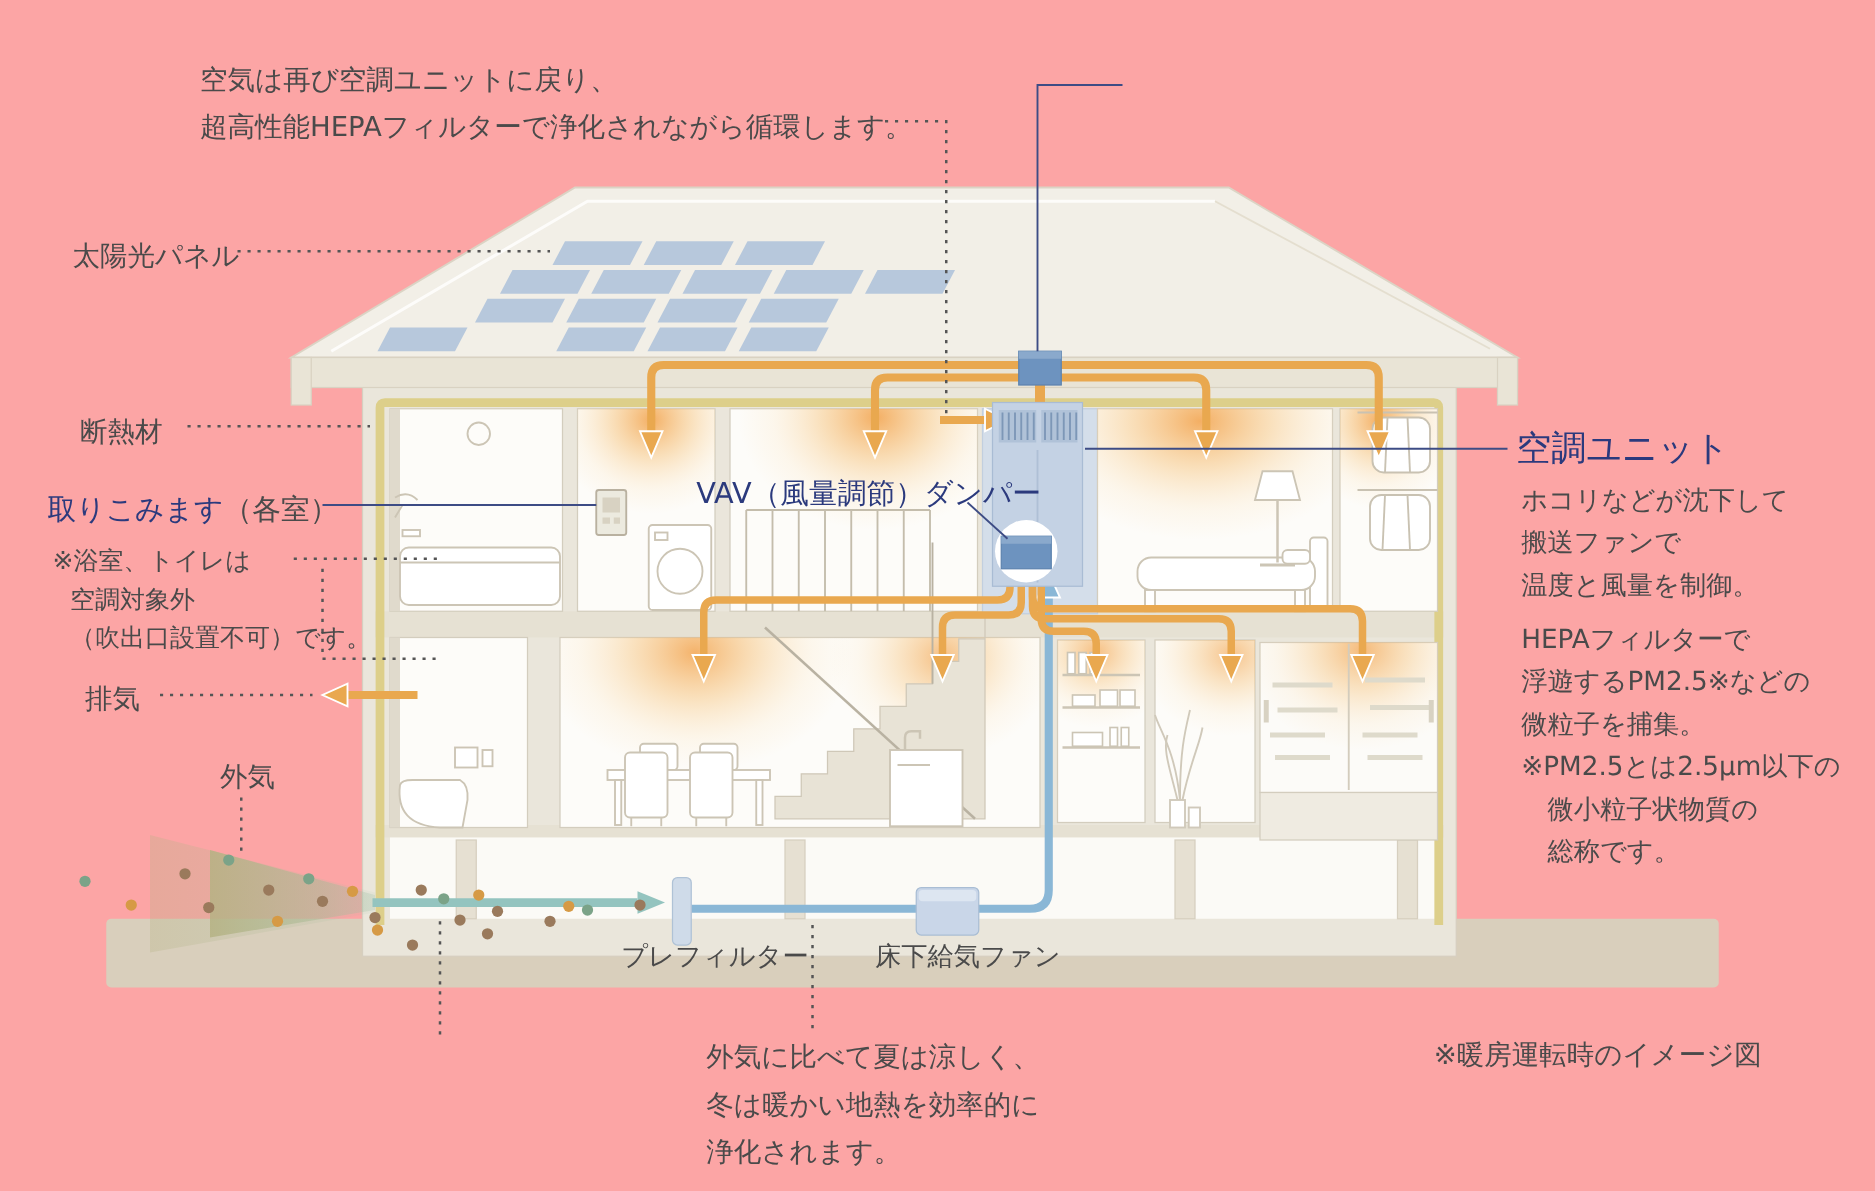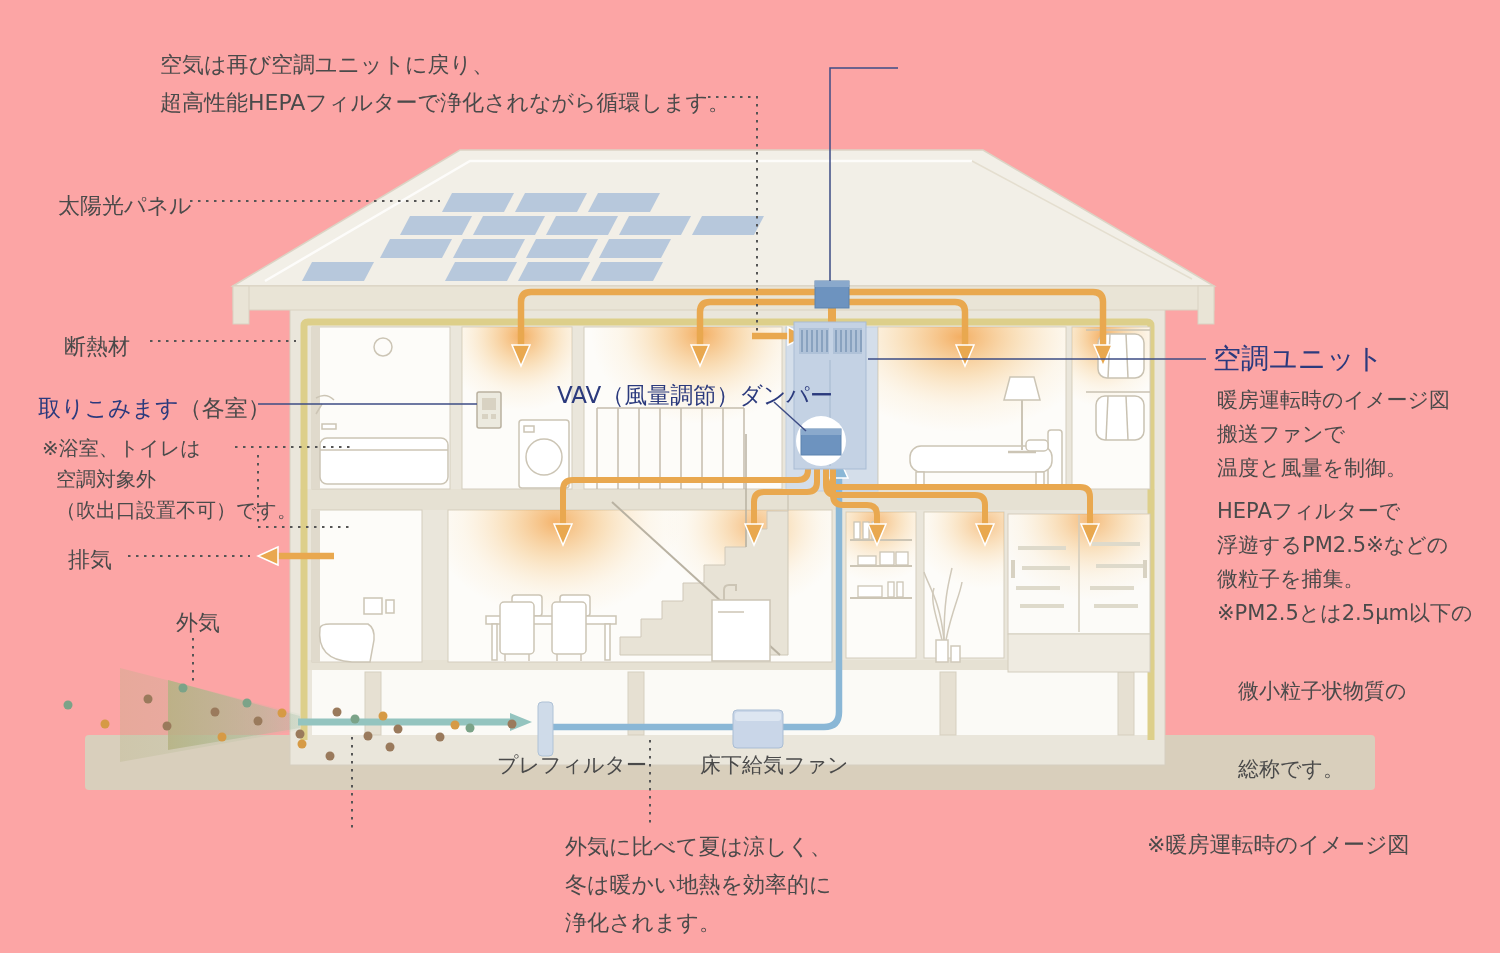--- a/index.html
+++ b/index.html
@@ -4,21 +4,21 @@
 <style>
   html,body{margin:0;padding:0;background:#fff;}
   .stage{position:relative;width:1500px;height:953px;background:#fca5a5;overflow:hidden;
          font-family:"DejaVu Sans",sans-serif;}
   .stage svg{position:absolute;left:0;top:0;}
   .lbl{position:absolute;color:#4a4a4a;font-size:22px;line-height:38px;white-space:nowrap;}
   .navy{color:#2b3a7d;}
   .small{font-size:20px;line-height:31px;}
   .mid{font-size:21px;line-height:34px;}
   .indent{padding-left:14px;}
-  .indent21{padding-left:21px;margin-top:44px;}
+  .indent21{padding-left:21px;}
   .t23{font-size:23px;}
   .t24{font-size:28px;}
 </style>
 </head>
 <body>
 
 <div class="stage">
 
 <svg width="1500" height="953" viewBox="0 0 1500 953">
   <defs>
@@ -462,21 +462,21 @@
 
 <div class="lbl" style="left:68px;top:541px;">排気</div>
 
 <div class="lbl" style="left:176px;top:604px;">外気</div>
 
 <div class="lbl t23 navy" style="left:557px;top:376px;">VAV（風量調節）ダンパー</div>
 
 <div class="lbl t24 navy" style="left:1213px;top:340px;">空調ユニット</div>
 
 <div class="lbl mid" style="left:1217px;top:383px;">
-  <div>暖房運転時のイメージ図</div>
+  <div>ホコリなどが沈下して</div>
   <div>搬送ファンで</div>
   <div>温度と風量を制御。</div>
 </div>
 
 <div class="lbl mid" style="left:1217px;top:494px;">
   <div>HEPAフィルターで</div>
   <div>浮遊するPM2.5※などの</div>
   <div>微粒子を捕集。</div>
 </div>
 

